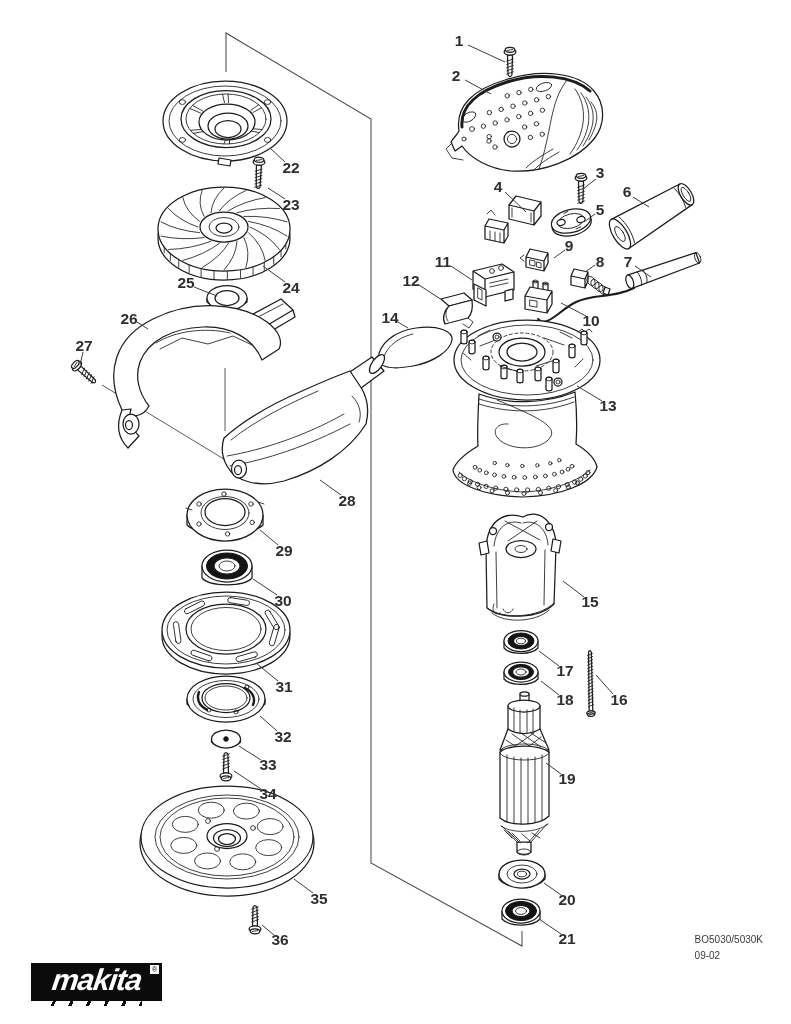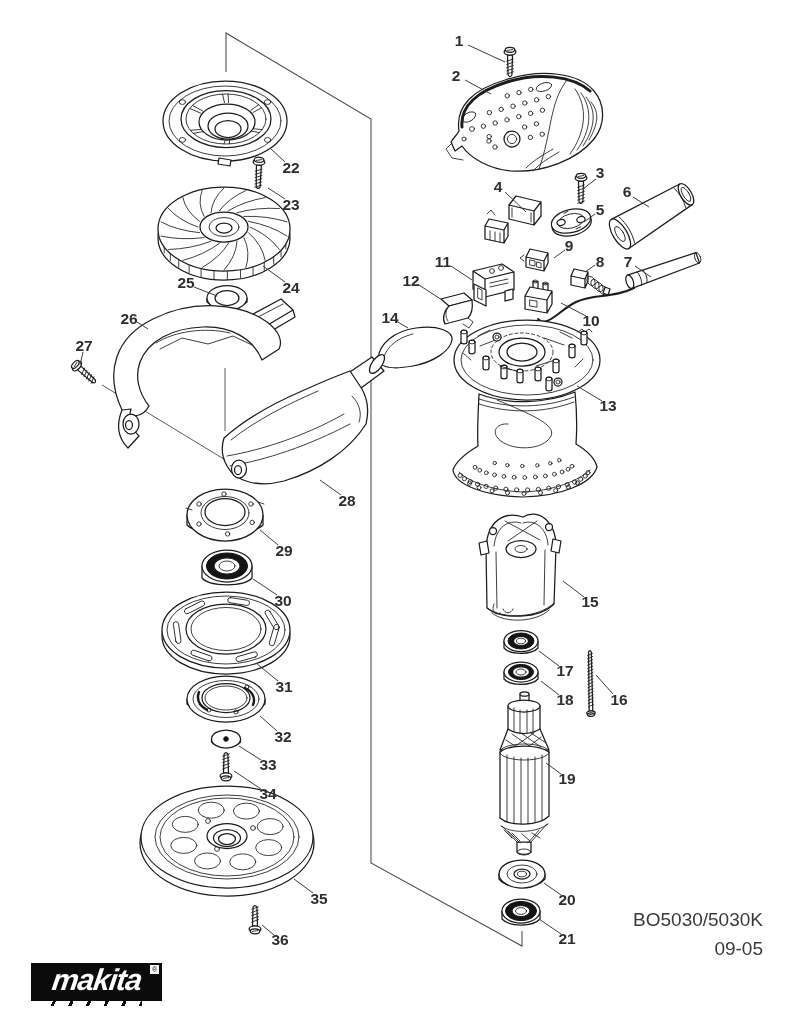--- a/index.html
+++ b/index.html
@@ -14,22 +14,22 @@
   .guide.g2{stroke-width:.9;}
   svg text{font-family:"Liberation Sans","DejaVu Sans",sans-serif;}
   .logo{position:absolute;left:31px;top:963px;width:131px;height:38px;background:#0b0b0b;
         display:flex;align-items:center;justify-content:center;}
   .logo-text{color:#fff;font-style:italic;font-weight:bold;font-size:30px;line-height:1;
         letter-spacing:-1px;transform:skewX(-8deg);padding-bottom:5px;}
   .logo-reg{position:absolute;right:3px;top:2px;width:9px;height:9px;background:#fff;color:#000;
         font-size:7px;line-height:9px;text-align:center;font-style:normal;}
   .logo-teeth{position:absolute;left:9px;right:20px;bottom:-5px;height:6px;
         background:repeating-linear-gradient(-65deg,#0b0b0b 0 3px,transparent 3px 16px);}
-  .model-block{position:absolute;top:905px;right:28px;text-align:right;color:#3a3a3a;
-        font-size:19px;line-height:1.55;}
+  .model-block{position:absolute;top:932px;right:28px;text-align:left;color:#3a3a3a;
+        font-size:10px;line-height:1.55;}
 </style>
 </head>
 <body>
 
 <div class="stage">
 
 <svg id="diagram" width="791" height="1024" viewBox="0 0 791 1024">
 
   <g>
     <path class="guide" d="M226,72 L226,33 L371,119 L371,863 L522,946 L522,931"></path>
@@ -659,16 +659,16 @@
       </g>
 </svg>
 
 <div class="logo">
   <span class="logo-text">makita</span>
   <span class="logo-reg">®</span>
   <span class="logo-teeth"></span>
 </div>
 <div class="model-block">
   <div>BO5030/5030K</div>
-  <div>09-05</div>
+  <div>09-02</div>
 </div>
 
 </div>
 
 </body></html>

